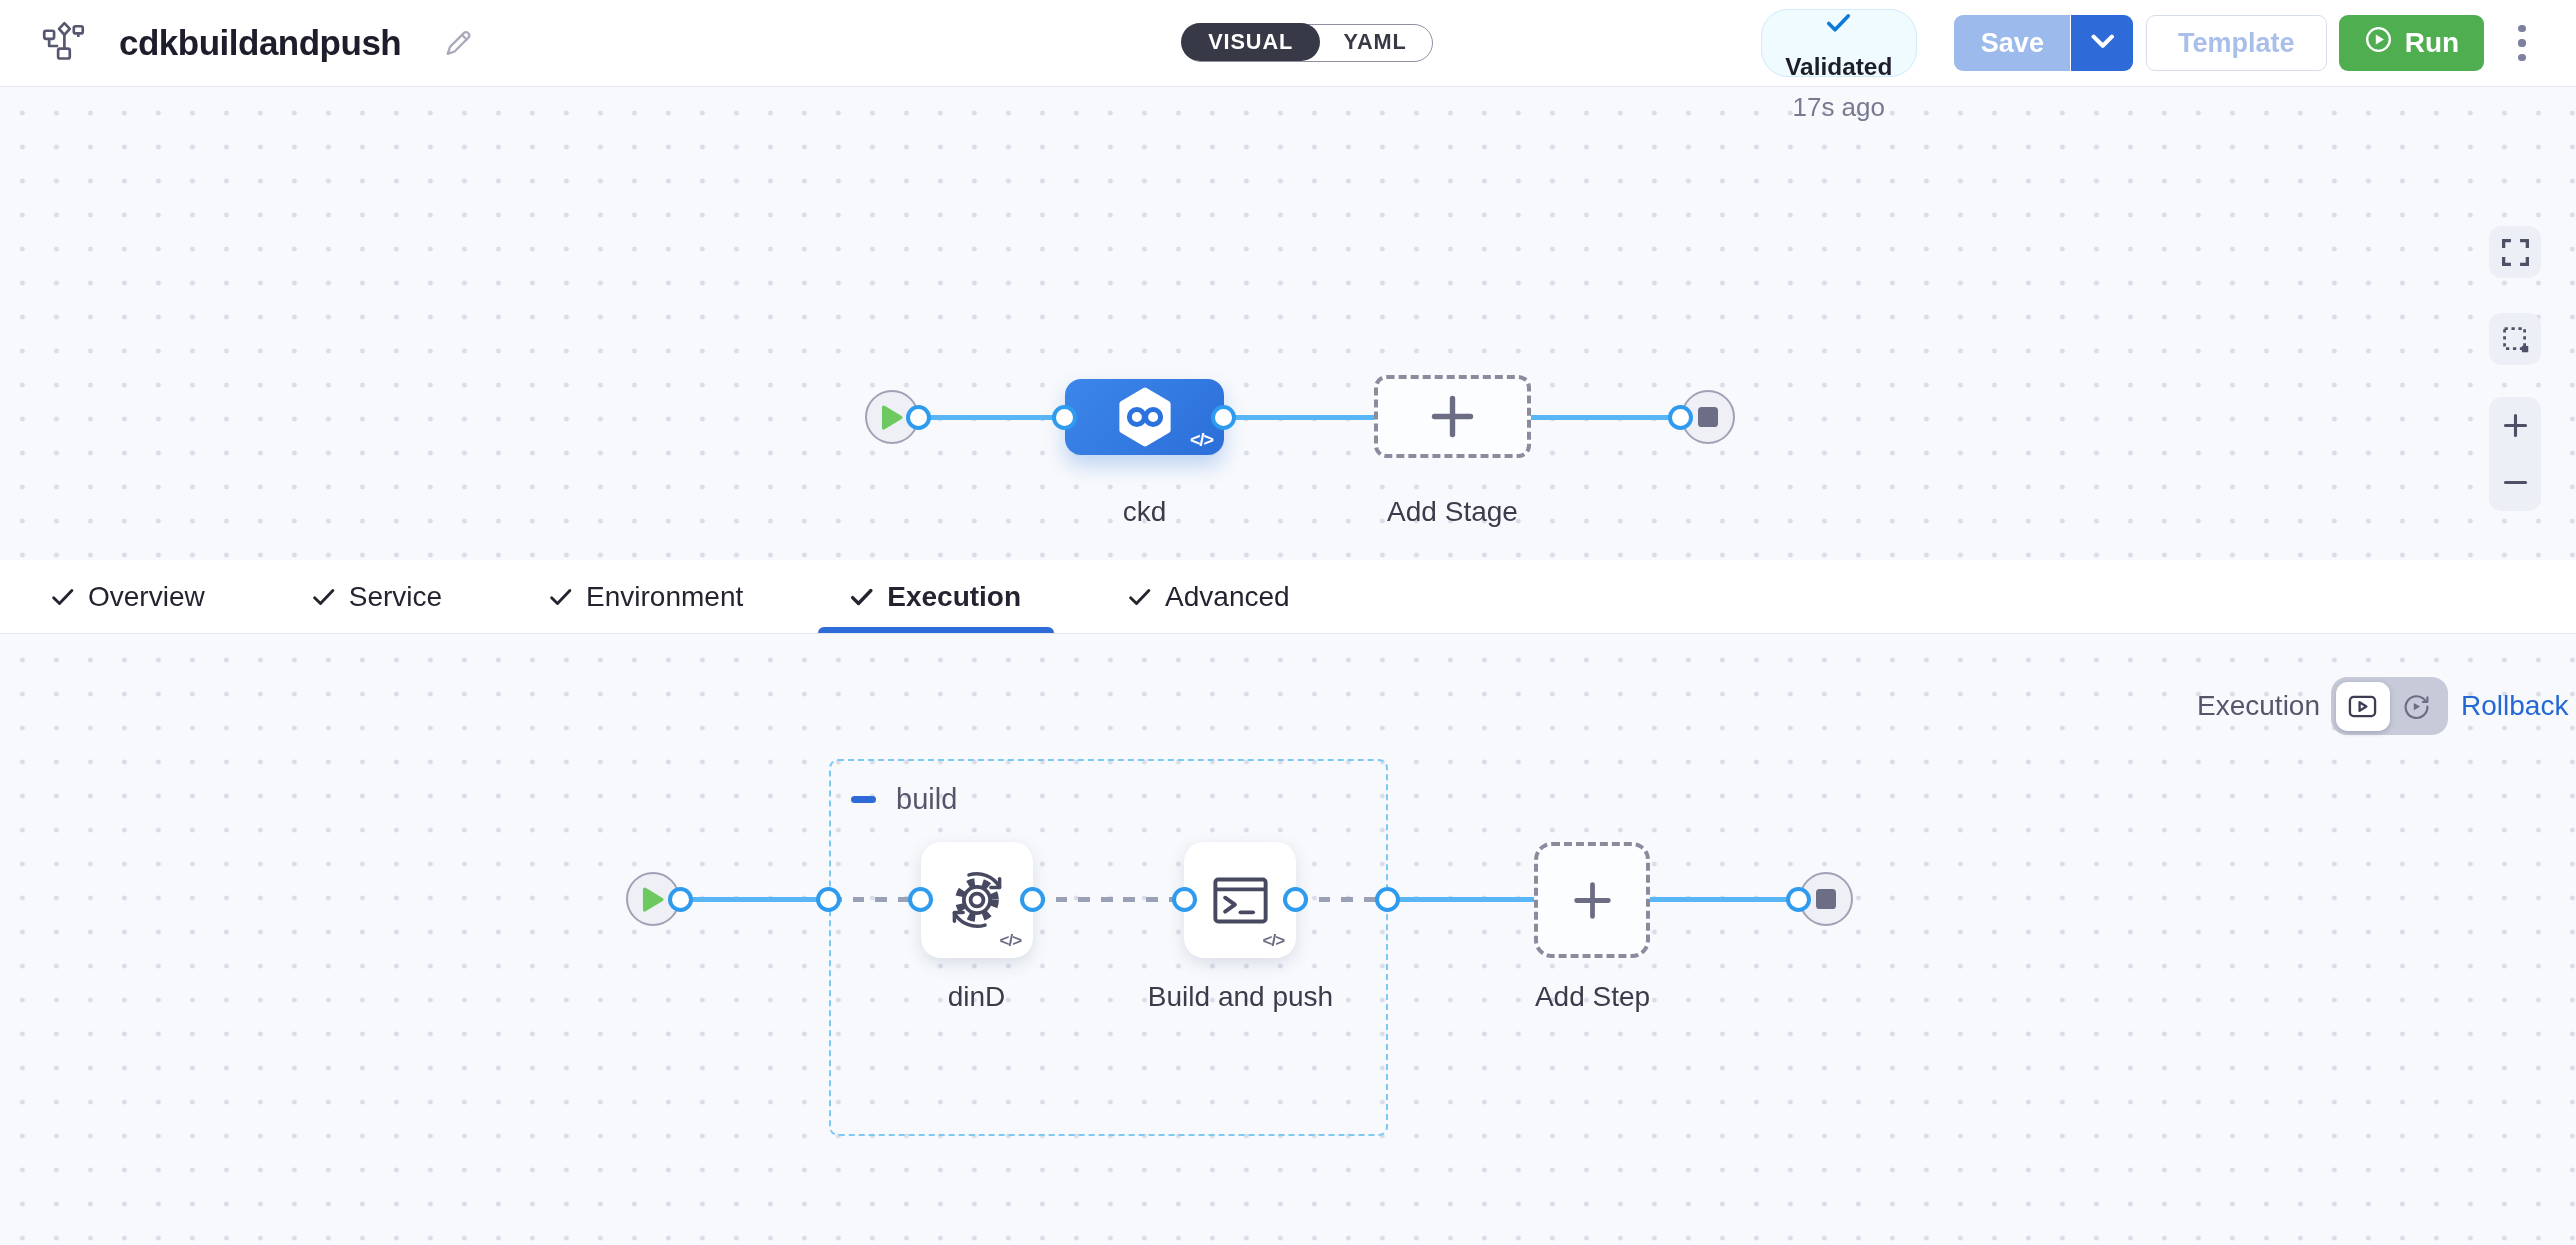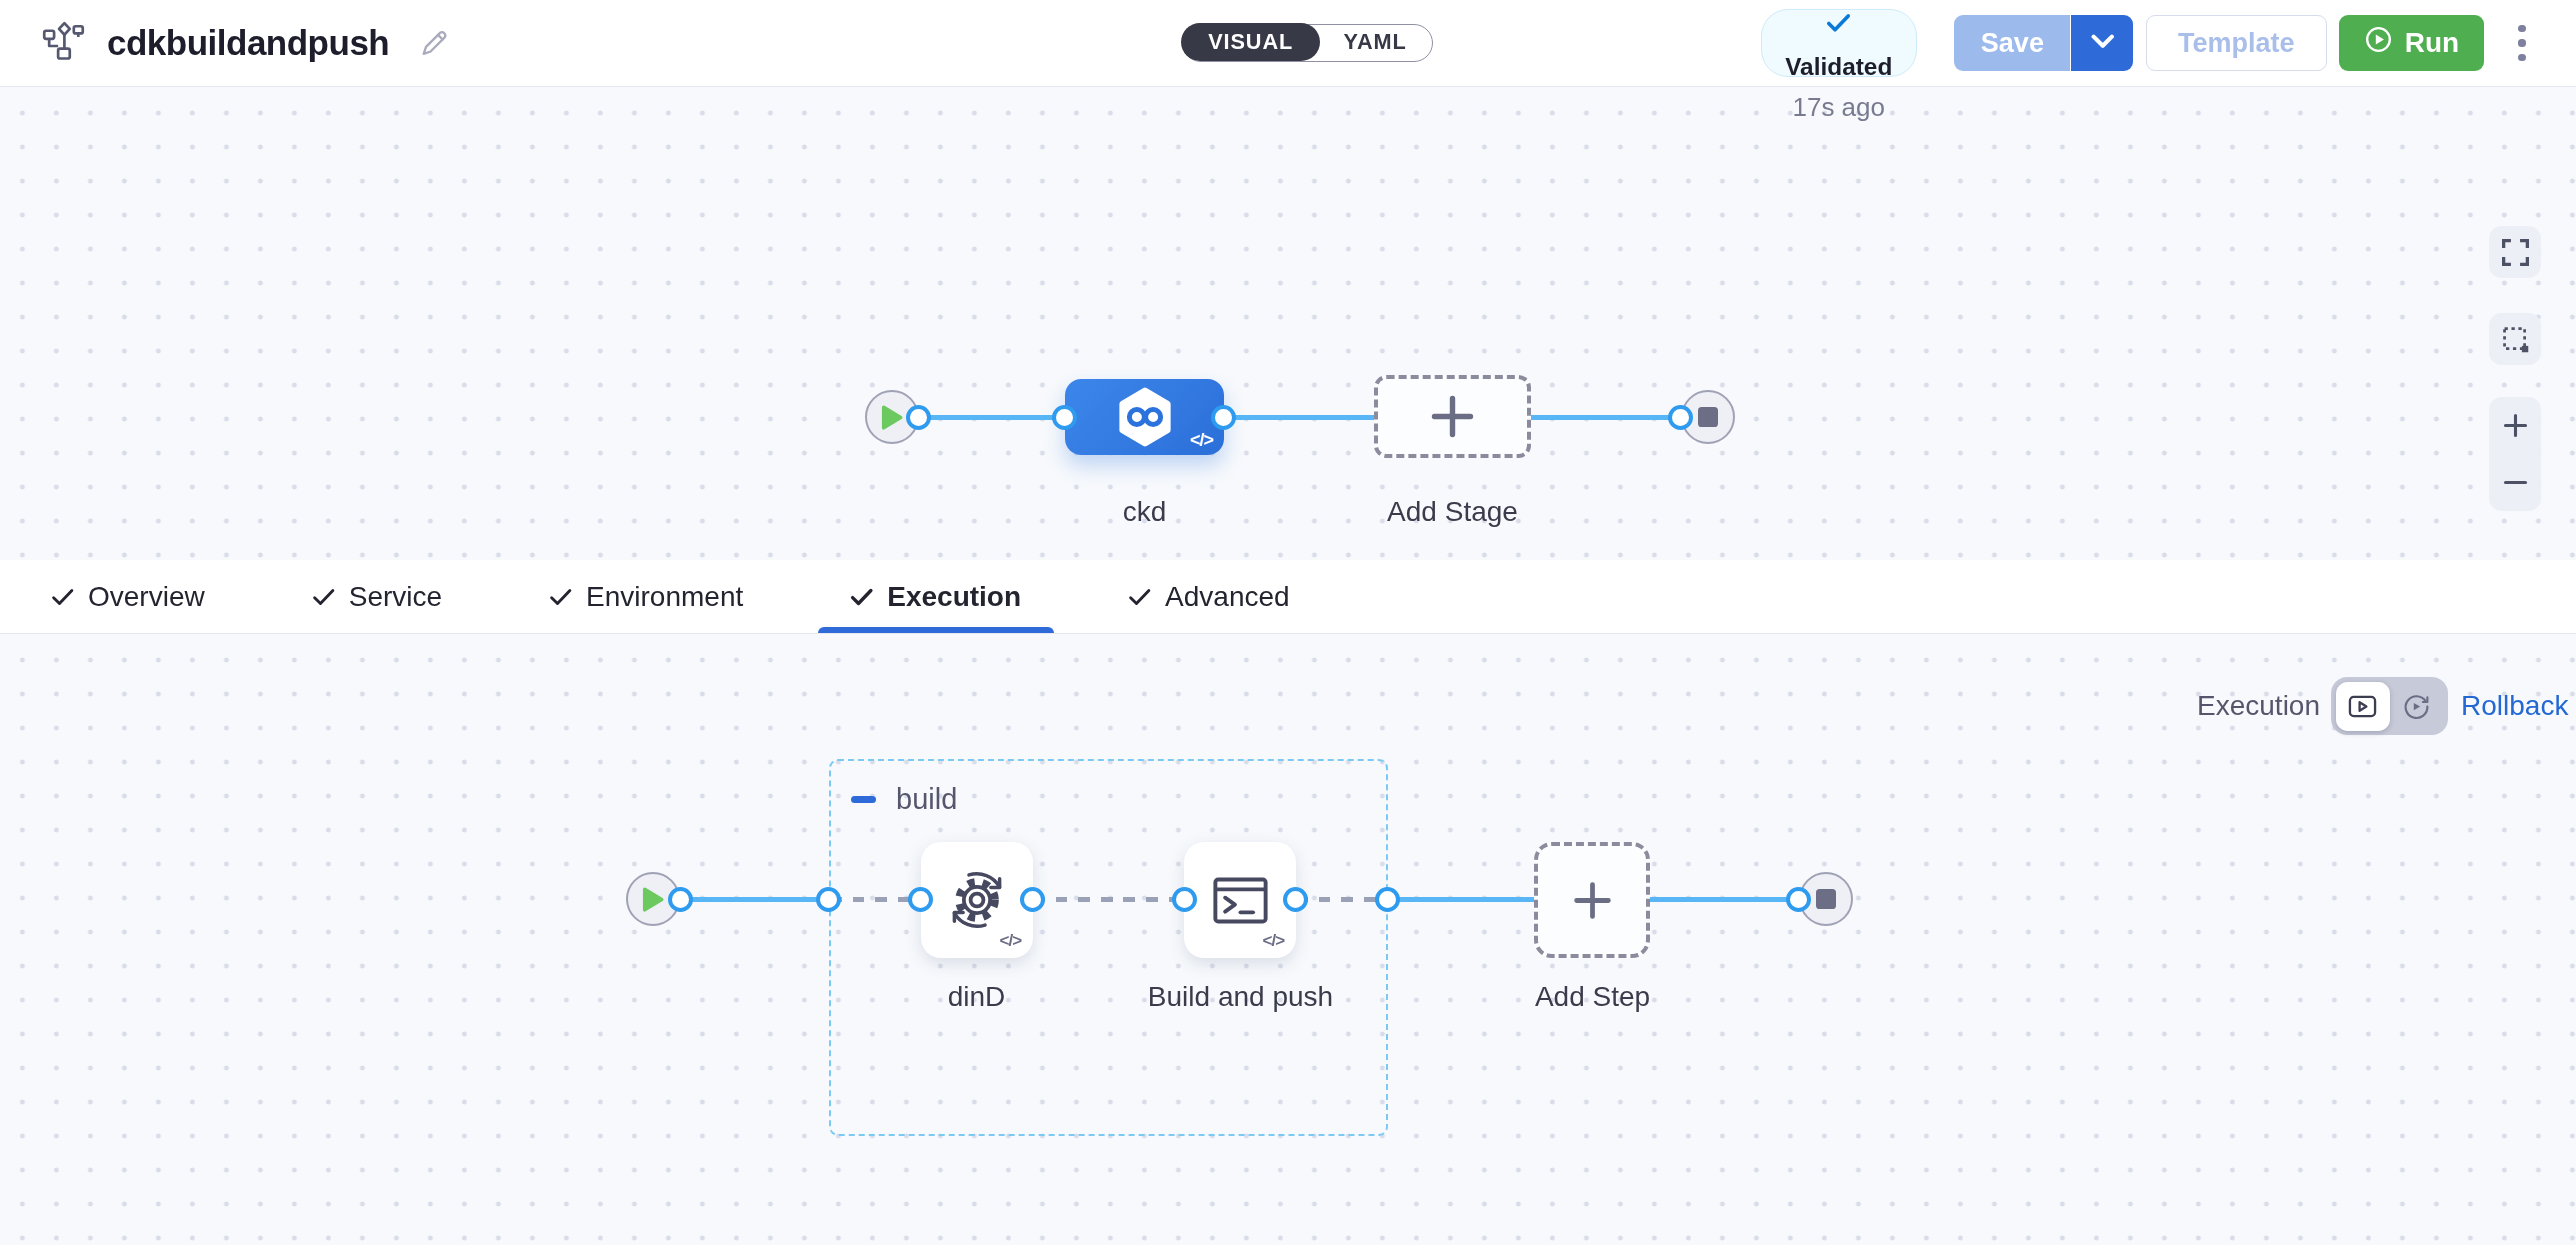--- a/index.html
+++ b/index.html
@@ -3,21 +3,21 @@
 <meta charset="utf-8">
 <style>
   * { margin:0; padding:0; box-sizing:border-box; }
   html,body { width:2576px; height:1246px; overflow:hidden;
     font-family:"Liberation Sans", sans-serif; background:#f7f9fc; }
 
   
   .header { position:relative; height:87px; background:#ffffff;
     border-bottom:1.8px solid #e6e8f0; display:flex; align-items:center;
     padding:0 36px 0 42px; z-index:5; }
-  .brand { display:flex; align-items:center; gap:22px; }
+  .brand { display:flex; align-items:center; gap:34px; }
   .page-title { font-size:35px; font-weight:bold; color:#1d1d2b; letter-spacing:-0.5px; }
   .pencil-btn { margin-left:7.2px; display:flex; align-items:center; cursor:pointer; }
 
   .mode-toggle { position:absolute; left:1182px; top:50%; transform:translateY(-50%);
     display:flex; align-items:flex-start; background:#fff; border:1.8px solid #8f91a3;
     border-radius:902px; height:38px; }
   .mode-seg { font-size:21.7px; font-weight:bold; letter-spacing:0.9px; color:#383946;
     padding:0 27px; height:38px; display:flex; align-items:center; border-radius:902px;
     margin:-1.8px; cursor:pointer; }
   .mode-seg.active { background:#383946; color:#ffffff; }

